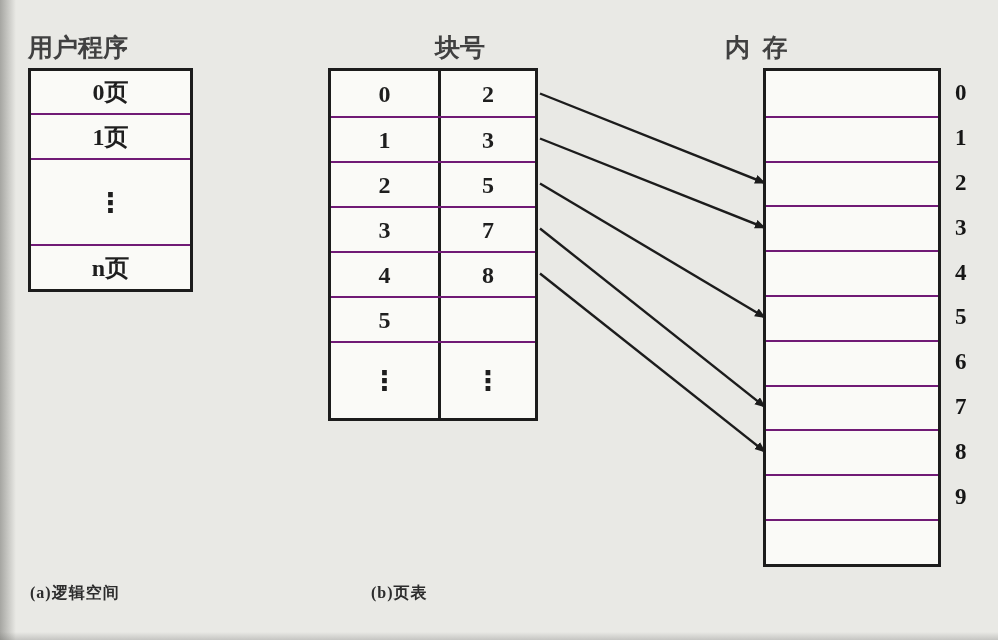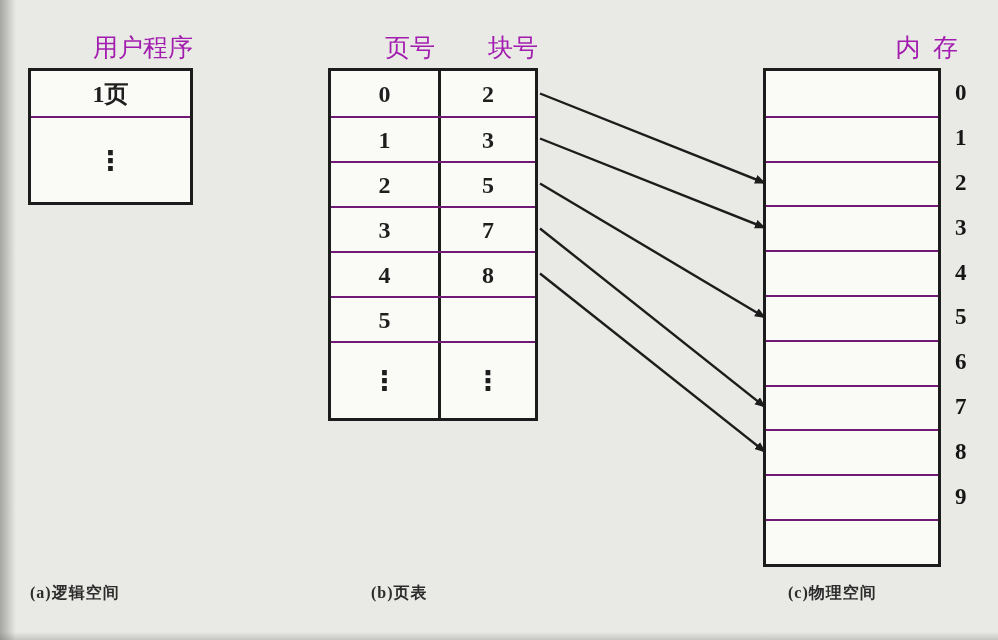--- a/index.html
+++ b/index.html
@@ -32,22 +32,22 @@
   .ptrow{ padding:0; }
   .ptcell{
     box-sizing:border-box; height:100%; display:flex; align-items:center; justify-content:center;
   }
   .ptcell.c2{ border-left:3px solid #1c1c1c; }
   .dots{
     font-family:"DejaVu Sans","Liberation Sans",sans-serif;
     font-size:27px; font-weight:700; letter-spacing:0;
   }
   .hdr{
-    position:absolute; z-index:2; text-align:right;
-    font-size:25px; font-weight:400; color:#a21caf; white-space:pre;
+    position:absolute; z-index:2; text-align:left;
+    font-size:25px; font-weight:700; color:#404040; white-space:pre;
   }
   .mem-label{
     position:absolute; z-index:2; font-size:23px; font-weight:700; color:#161616;
     transform:translateY(-50%);
   }
   .caption{
     position:absolute; z-index:2; font-size:16px; font-weight:700; color:#2c2c2c;
     letter-spacing:1px; white-space:pre;
   }
   .arrows{ position:absolute; left:0; top:0; z-index:3; pointer-events:none; }
@@ -67,25 +67,26 @@
         <line x1="540" y1="93.5" x2="765" y2="183" stroke="#1c1c1c" stroke-width="2.4" marker-end="url(#ah)"></line>
         <line x1="540" y1="138.5" x2="765" y2="227.79999999999998" stroke="#1c1c1c" stroke-width="2.4" marker-end="url(#ah)"></line>
         <line x1="540" y1="183.5" x2="765" y2="317.4" stroke="#1c1c1c" stroke-width="2.4" marker-end="url(#ah)"></line>
         <line x1="540" y1="228.5" x2="765" y2="406.99999999999994" stroke="#1c1c1c" stroke-width="2.4" marker-end="url(#ah)"></line>
         <line x1="540" y1="273.5" x2="765" y2="451.79999999999995" stroke="#1c1c1c" stroke-width="2.4" marker-end="url(#ah)"></line>
       </g>
   </svg>
 
   <div class="hdr" style="left:28px; top:31px; width:165px;">用户程序</div>
   <div class="tbl" id="logical-table" style="left:28px; top:68px; width:165px;">
+      <div class="row" style="height: 42px;">0页</div>
       <div class="row" style="height: 45px;">1页</div>
       <div class="row dots" style="height: 86px;">⋮</div>
+      <div class="row" style="height: 45px;">n页</div>
     </div>
 
-  <div class="hdr" style="left:328px; top:31px; width:107px;">页号</div>
   <div class="hdr" style="left:435px; top:31px; width:103px;">块号</div>
   <div class="tbl" id="page-table" style="left:328px; top:68px; width:210px;">
       <div class="row ptrow" style="height: 45px;">
         <div class="ptcell c1" style="width: 107px;">0</div>
         <div class="ptcell c2" style="flex: 1 1 0%;">2</div>
       </div>
       <div class="row ptrow" style="height: 45px;">
         <div class="ptcell c1" style="width: 107px;">1</div>
         <div class="ptcell c2" style="flex: 1 1 0%;">3</div>
       </div>
@@ -104,21 +105,21 @@
       <div class="row ptrow" style="height: 45px;">
         <div class="ptcell c1" style="width: 107px;">5</div>
         <div class="ptcell c2" style="flex: 1 1 0%;"></div>
       </div>
       <div class="row ptrow" style="height: 77px;">
         <div class="ptcell c1 dots" style="width: 107px;">⋮</div>
         <div class="ptcell c2 dots" style="flex: 1 1 0%;">⋮</div>
       </div>
     </div>
 
-  <div class="hdr" style="left:780px; top:31px; width:178px;">内  存</div>
+  <div class="hdr" style="left:725px; top:31px; width:178px;">内  存</div>
   <div class="tbl" id="memory-table" style="left:763px; top:68px; width:178px;">
       <div class="row" style="height: 44.8px;"></div>
       <div class="row" style="height: 44.8px;"></div>
       <div class="row" style="height: 44.8px;"></div>
       <div class="row" style="height: 44.8px;"></div>
       <div class="row" style="height: 44.8px;"></div>
       <div class="row" style="height: 44.8px;"></div>
       <div class="row" style="height: 44.8px;"></div>
       <div class="row" style="height: 44.8px;"></div>
       <div class="row" style="height: 44.8px;"></div>
@@ -133,14 +134,13 @@
       <div class="mem-label" style="left: 955px; top: 272.6px;">4</div>
       <div class="mem-label" style="left: 955px; top: 317.4px;">5</div>
       <div class="mem-label" style="left: 955px; top: 362.2px;">6</div>
       <div class="mem-label" style="left: 955px; top: 407px;">7</div>
       <div class="mem-label" style="left: 955px; top: 451.8px;">8</div>
       <div class="mem-label" style="left: 955px; top: 496.6px;">9</div>
     </div>
 
   <div class="caption" style="left:30px; top:583px;">(a)逻辑空间</div>
   <div class="caption" style="left:371px; top:583px;">(b)页表</div>
-  <div class="caption" style="left:788px; top:583px;">(c)物理空间</div>
 </div>
 
 </body></html>

